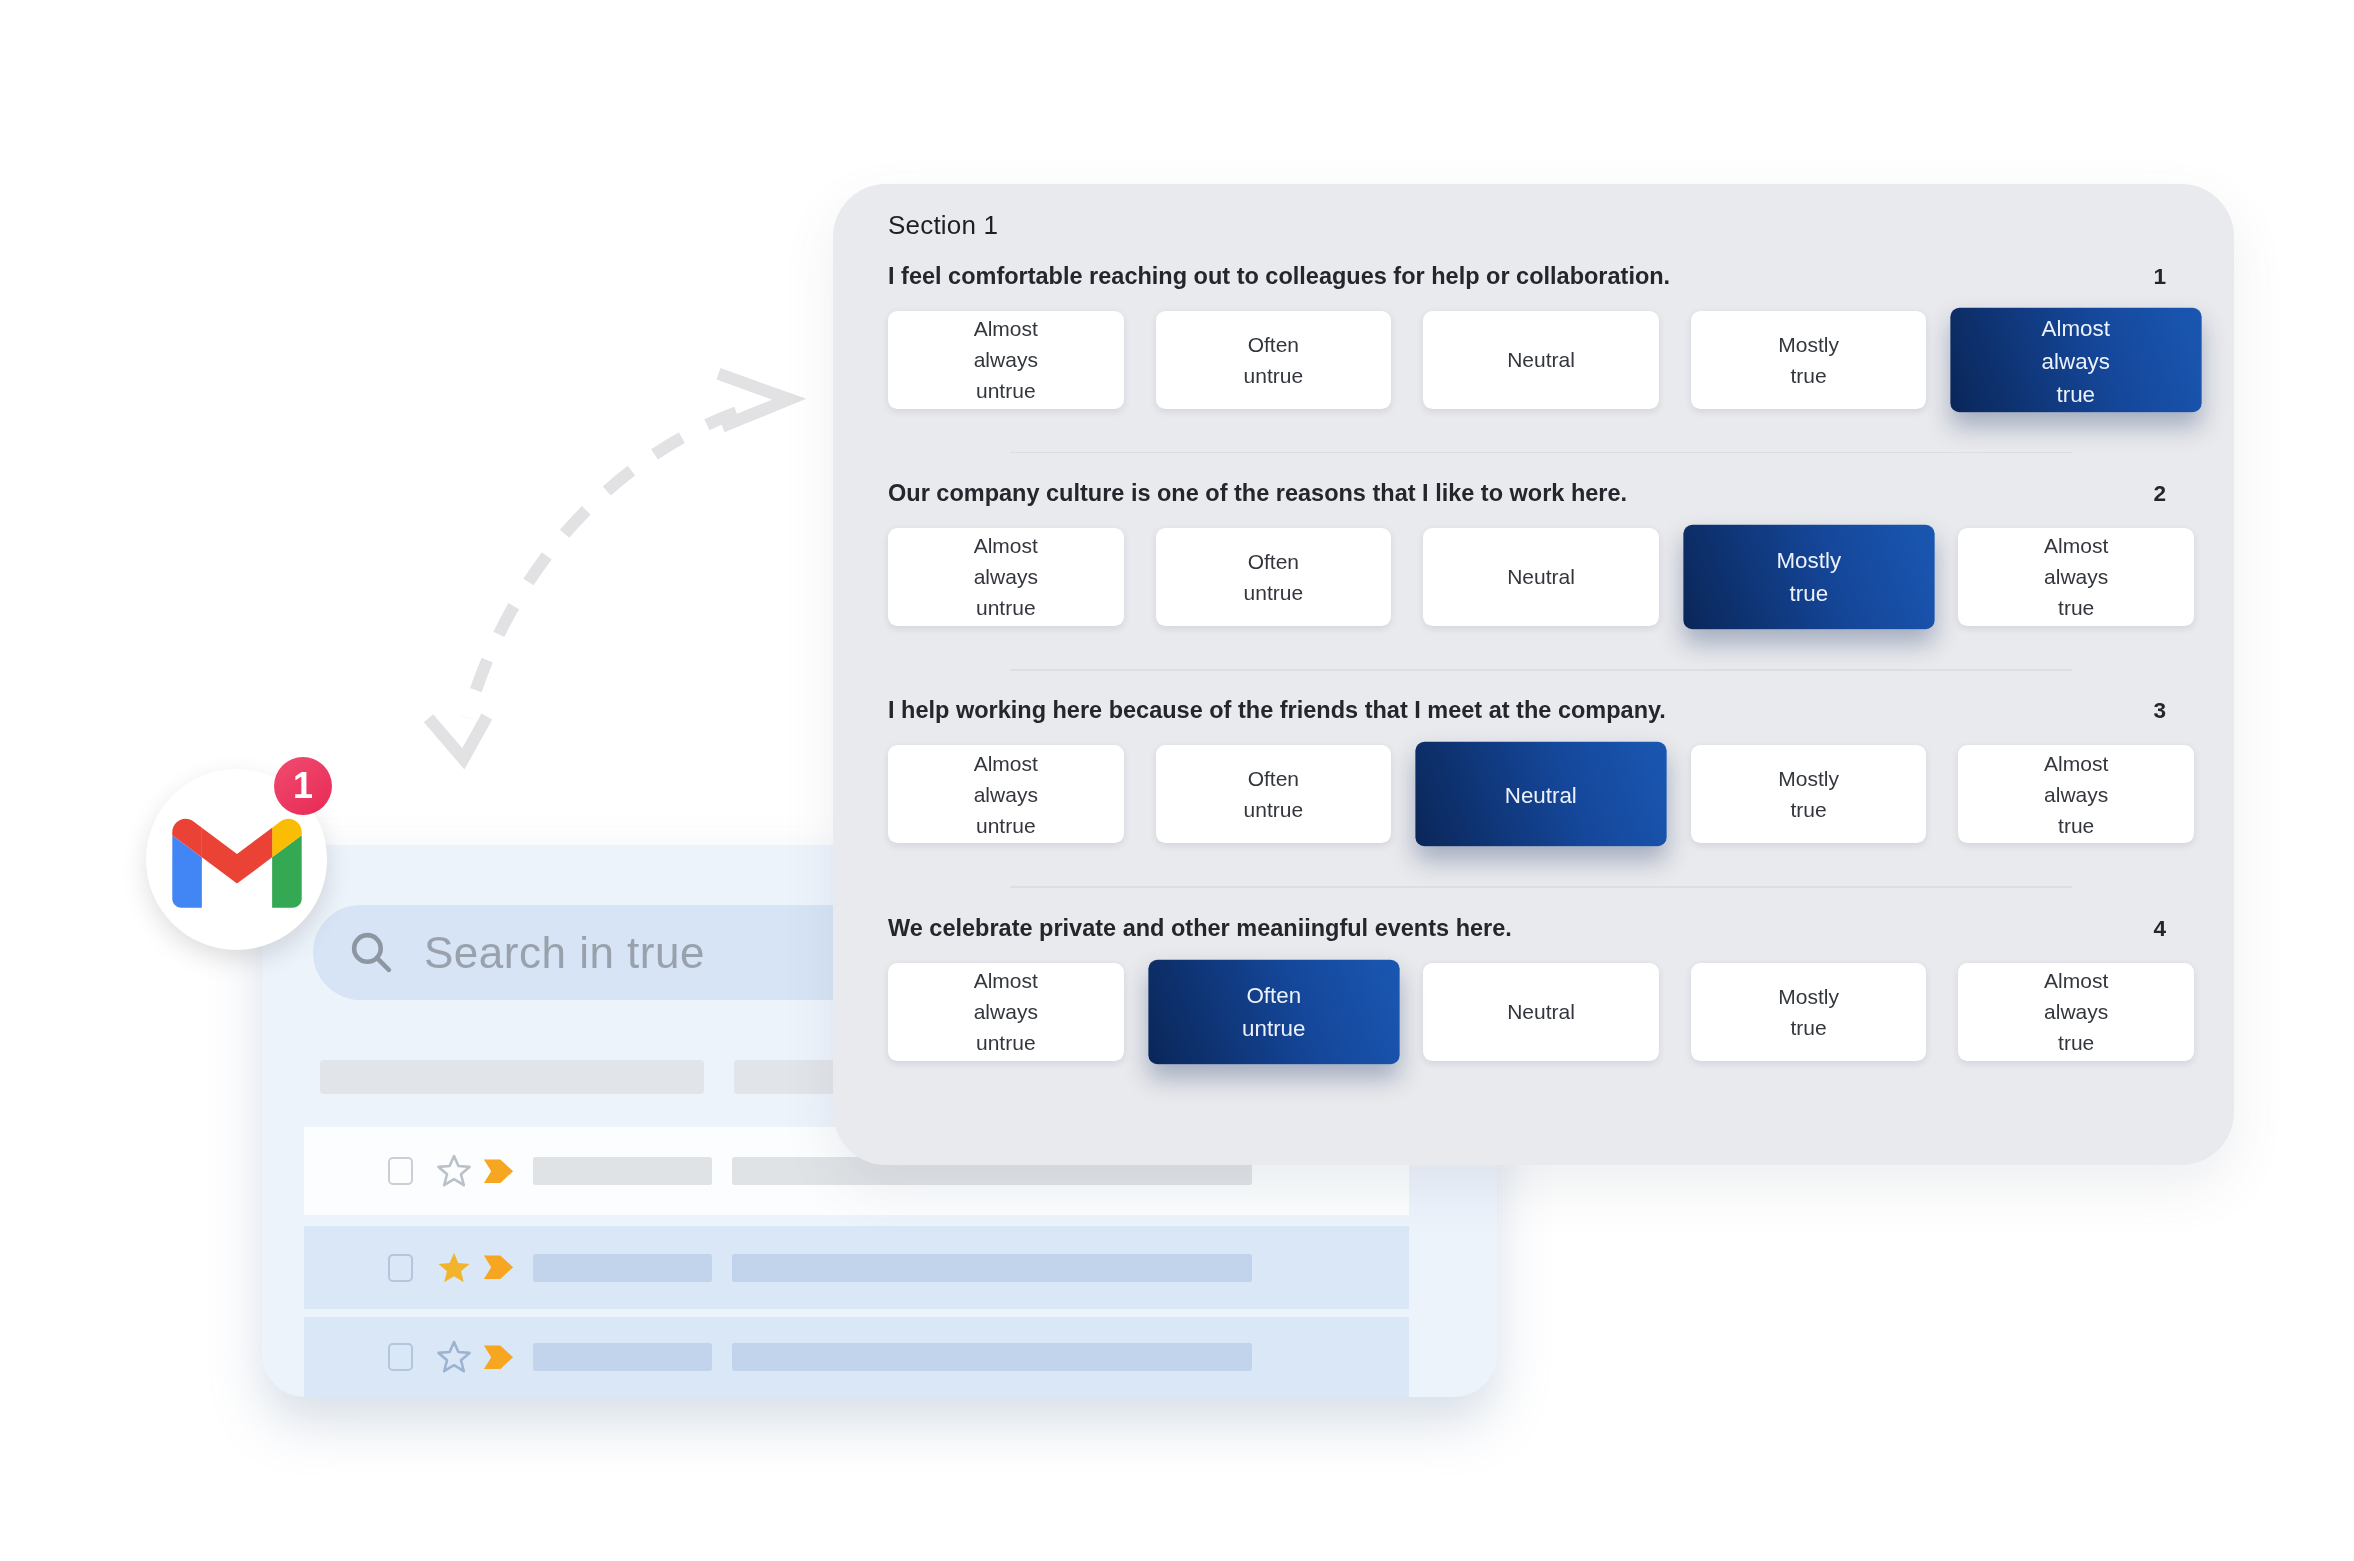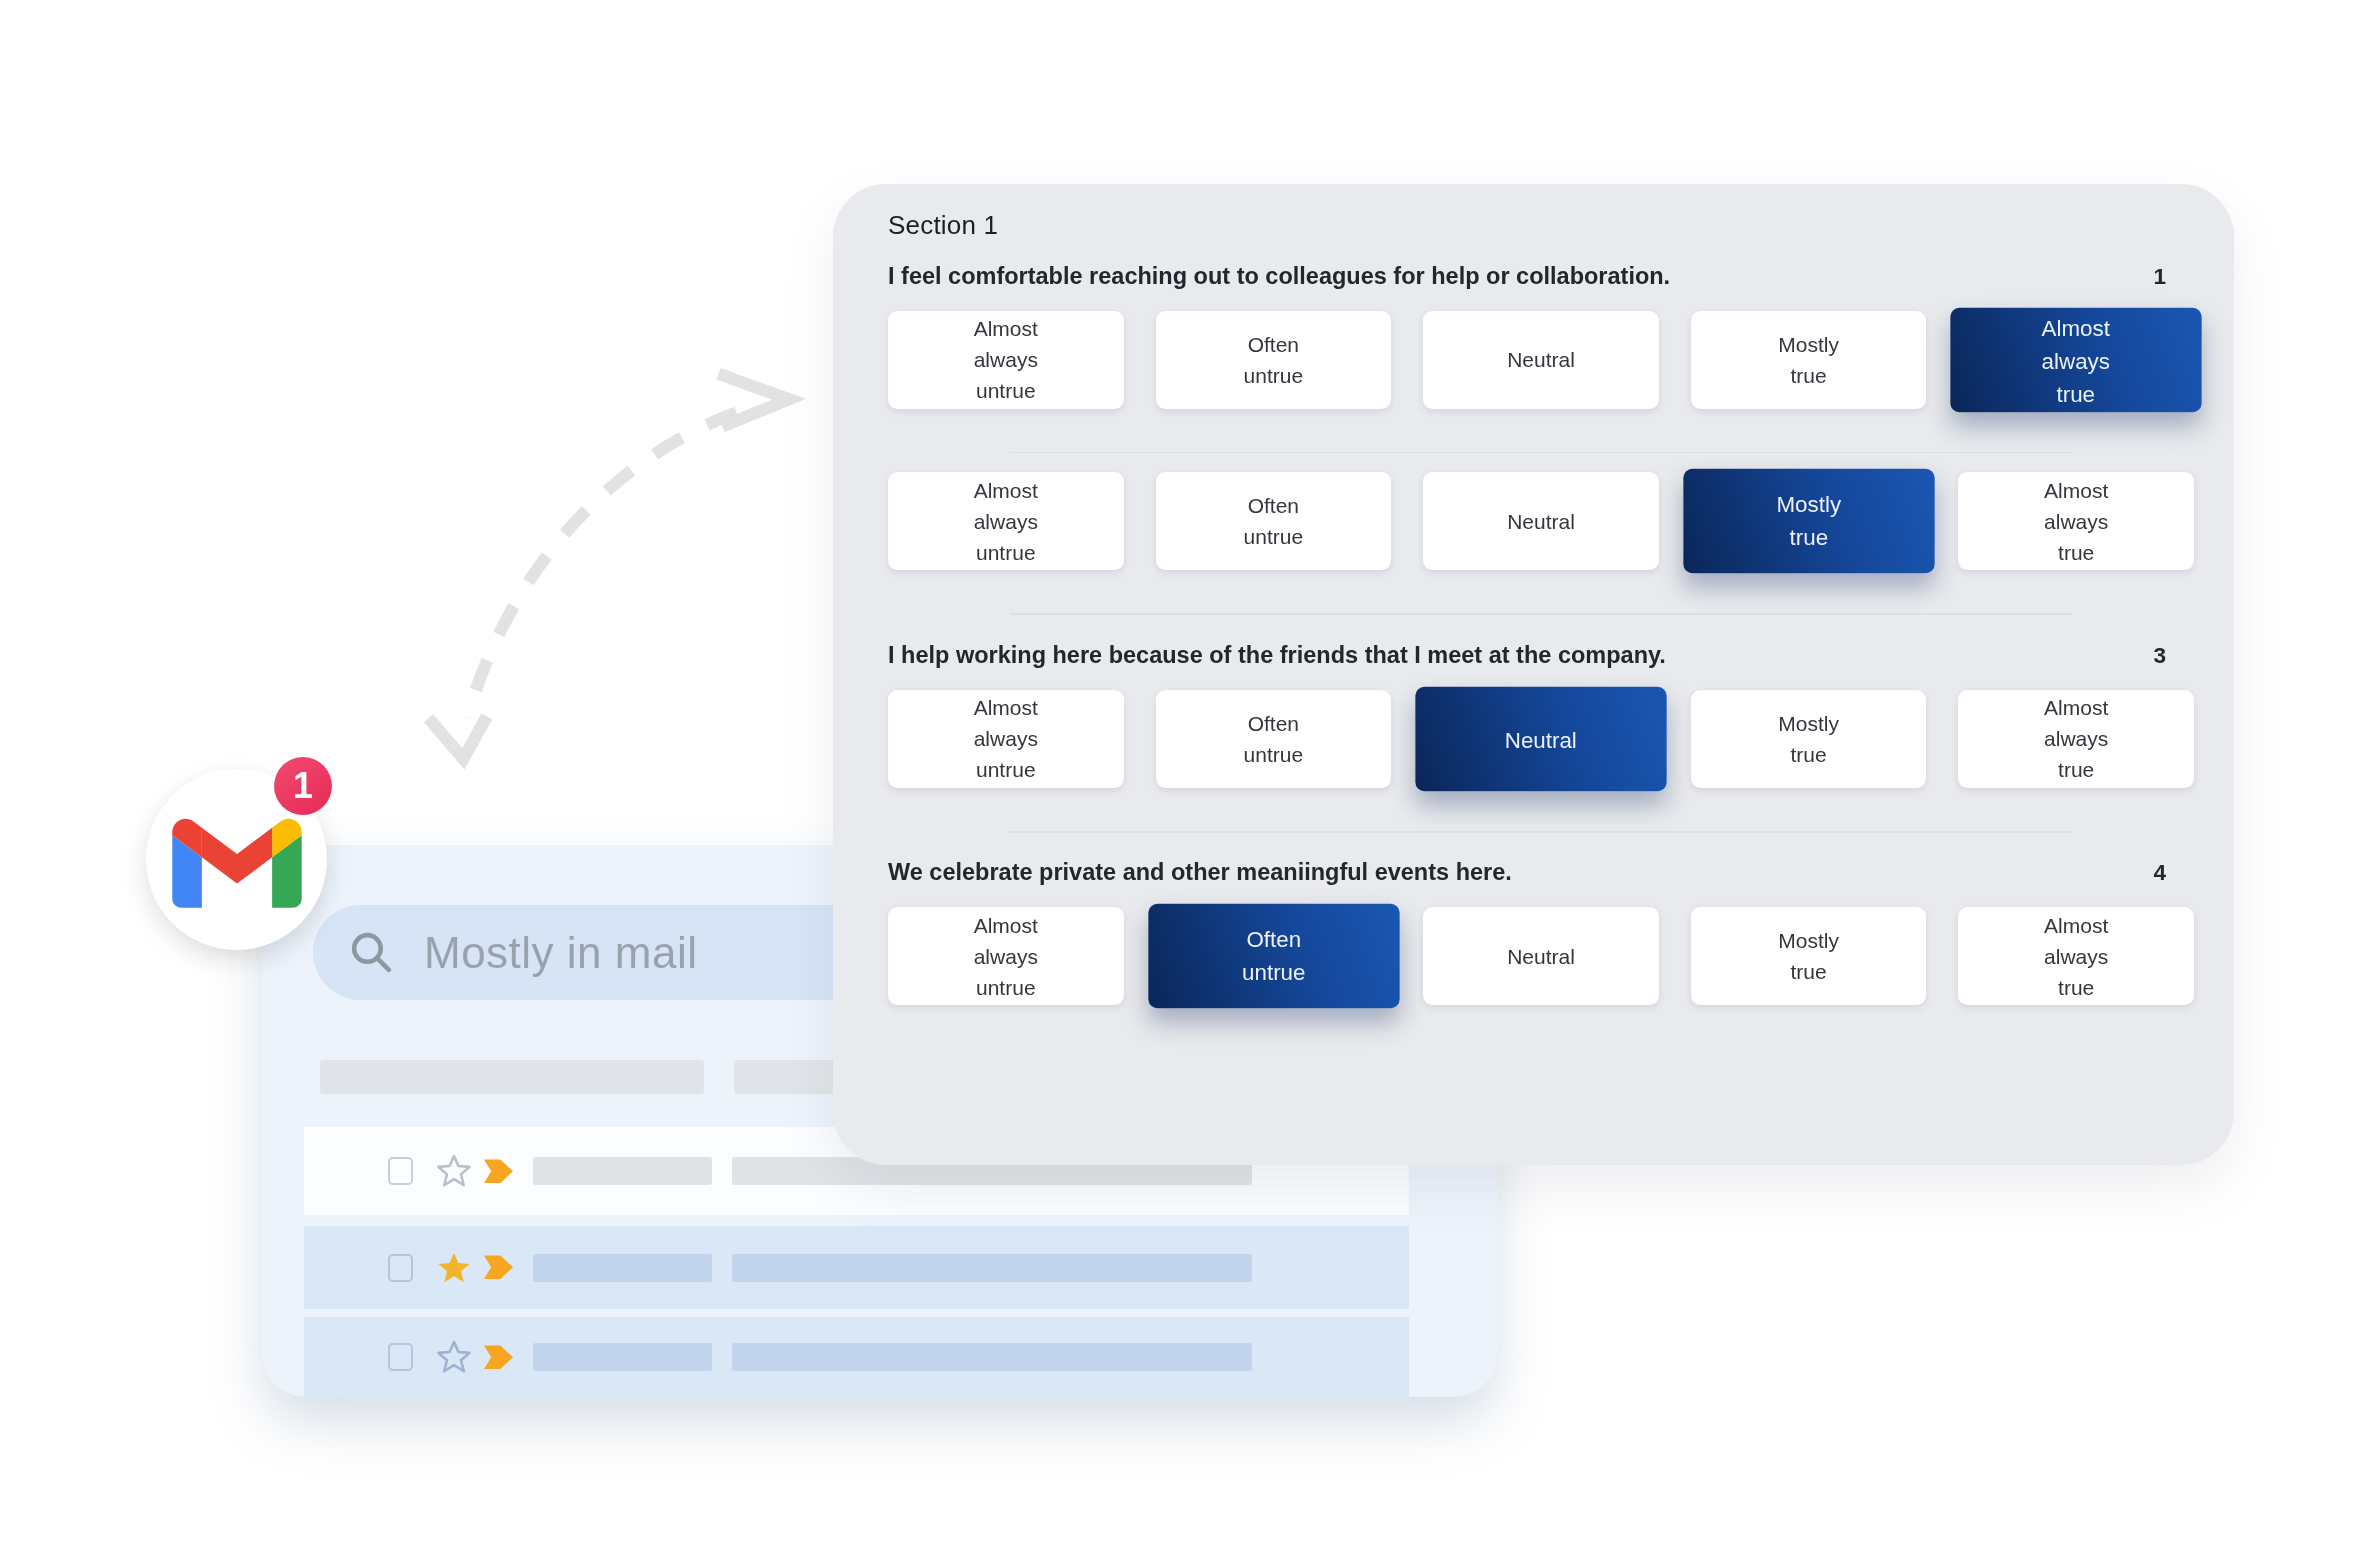--- a/index.html
+++ b/index.html
@@ -103,21 +103,21 @@
     <path d="M 455 763 L 492 806 L 517 761" fill="none" stroke="#e2e2e5" stroke-width="13"></path>
   </svg>
 
   <div class="gmail-card">
 
     <div class="search-bar">
       <svg width="49" height="49" viewBox="0 0 48 48">
         <circle cx="20" cy="20" r="13" fill="none" stroke="#8d97a1" stroke-width="4.5"></circle>
         <line x1="30" y1="30" x2="41" y2="41" stroke="#8d97a1" stroke-width="4.5" stroke-linecap="round"></line>
       </svg>
-      <span class="search-text">Mostly in mail</span>
+      <span class="search-text">Search in true</span>
     </div>
 
     <div class="hdr-bars">
       <div class="hdr-bar b1"></div>
       <div class="hdr-bar b2"></div>
     </div>
 
     <div class="mail-row row-white">
       <div class="chk"></div>
       <svg class="star" viewBox="0 0 36 36">
@@ -181,20 +181,24 @@
 untrue</div>
       <div class="opt">Neutral</div>
       <div class="opt">Mostly
 true</div>
       <div class="opt selected">Almost
 always
 true</div>
     </div>
     <div class="divider"></div>
 
+    <div class="q-header later">
+      <span>Our company culture is one of the reasons that I like to work here.</span>
+      <span class="q-num">2</span>
+    </div>
     <div class="q-row">
       <div class="opt">Almost
 always
 untrue</div>
       <div class="opt">Often
 untrue</div>
       <div class="opt">Neutral</div>
       <div class="opt selected">Mostly
 true</div>
       <div class="opt">Almost

